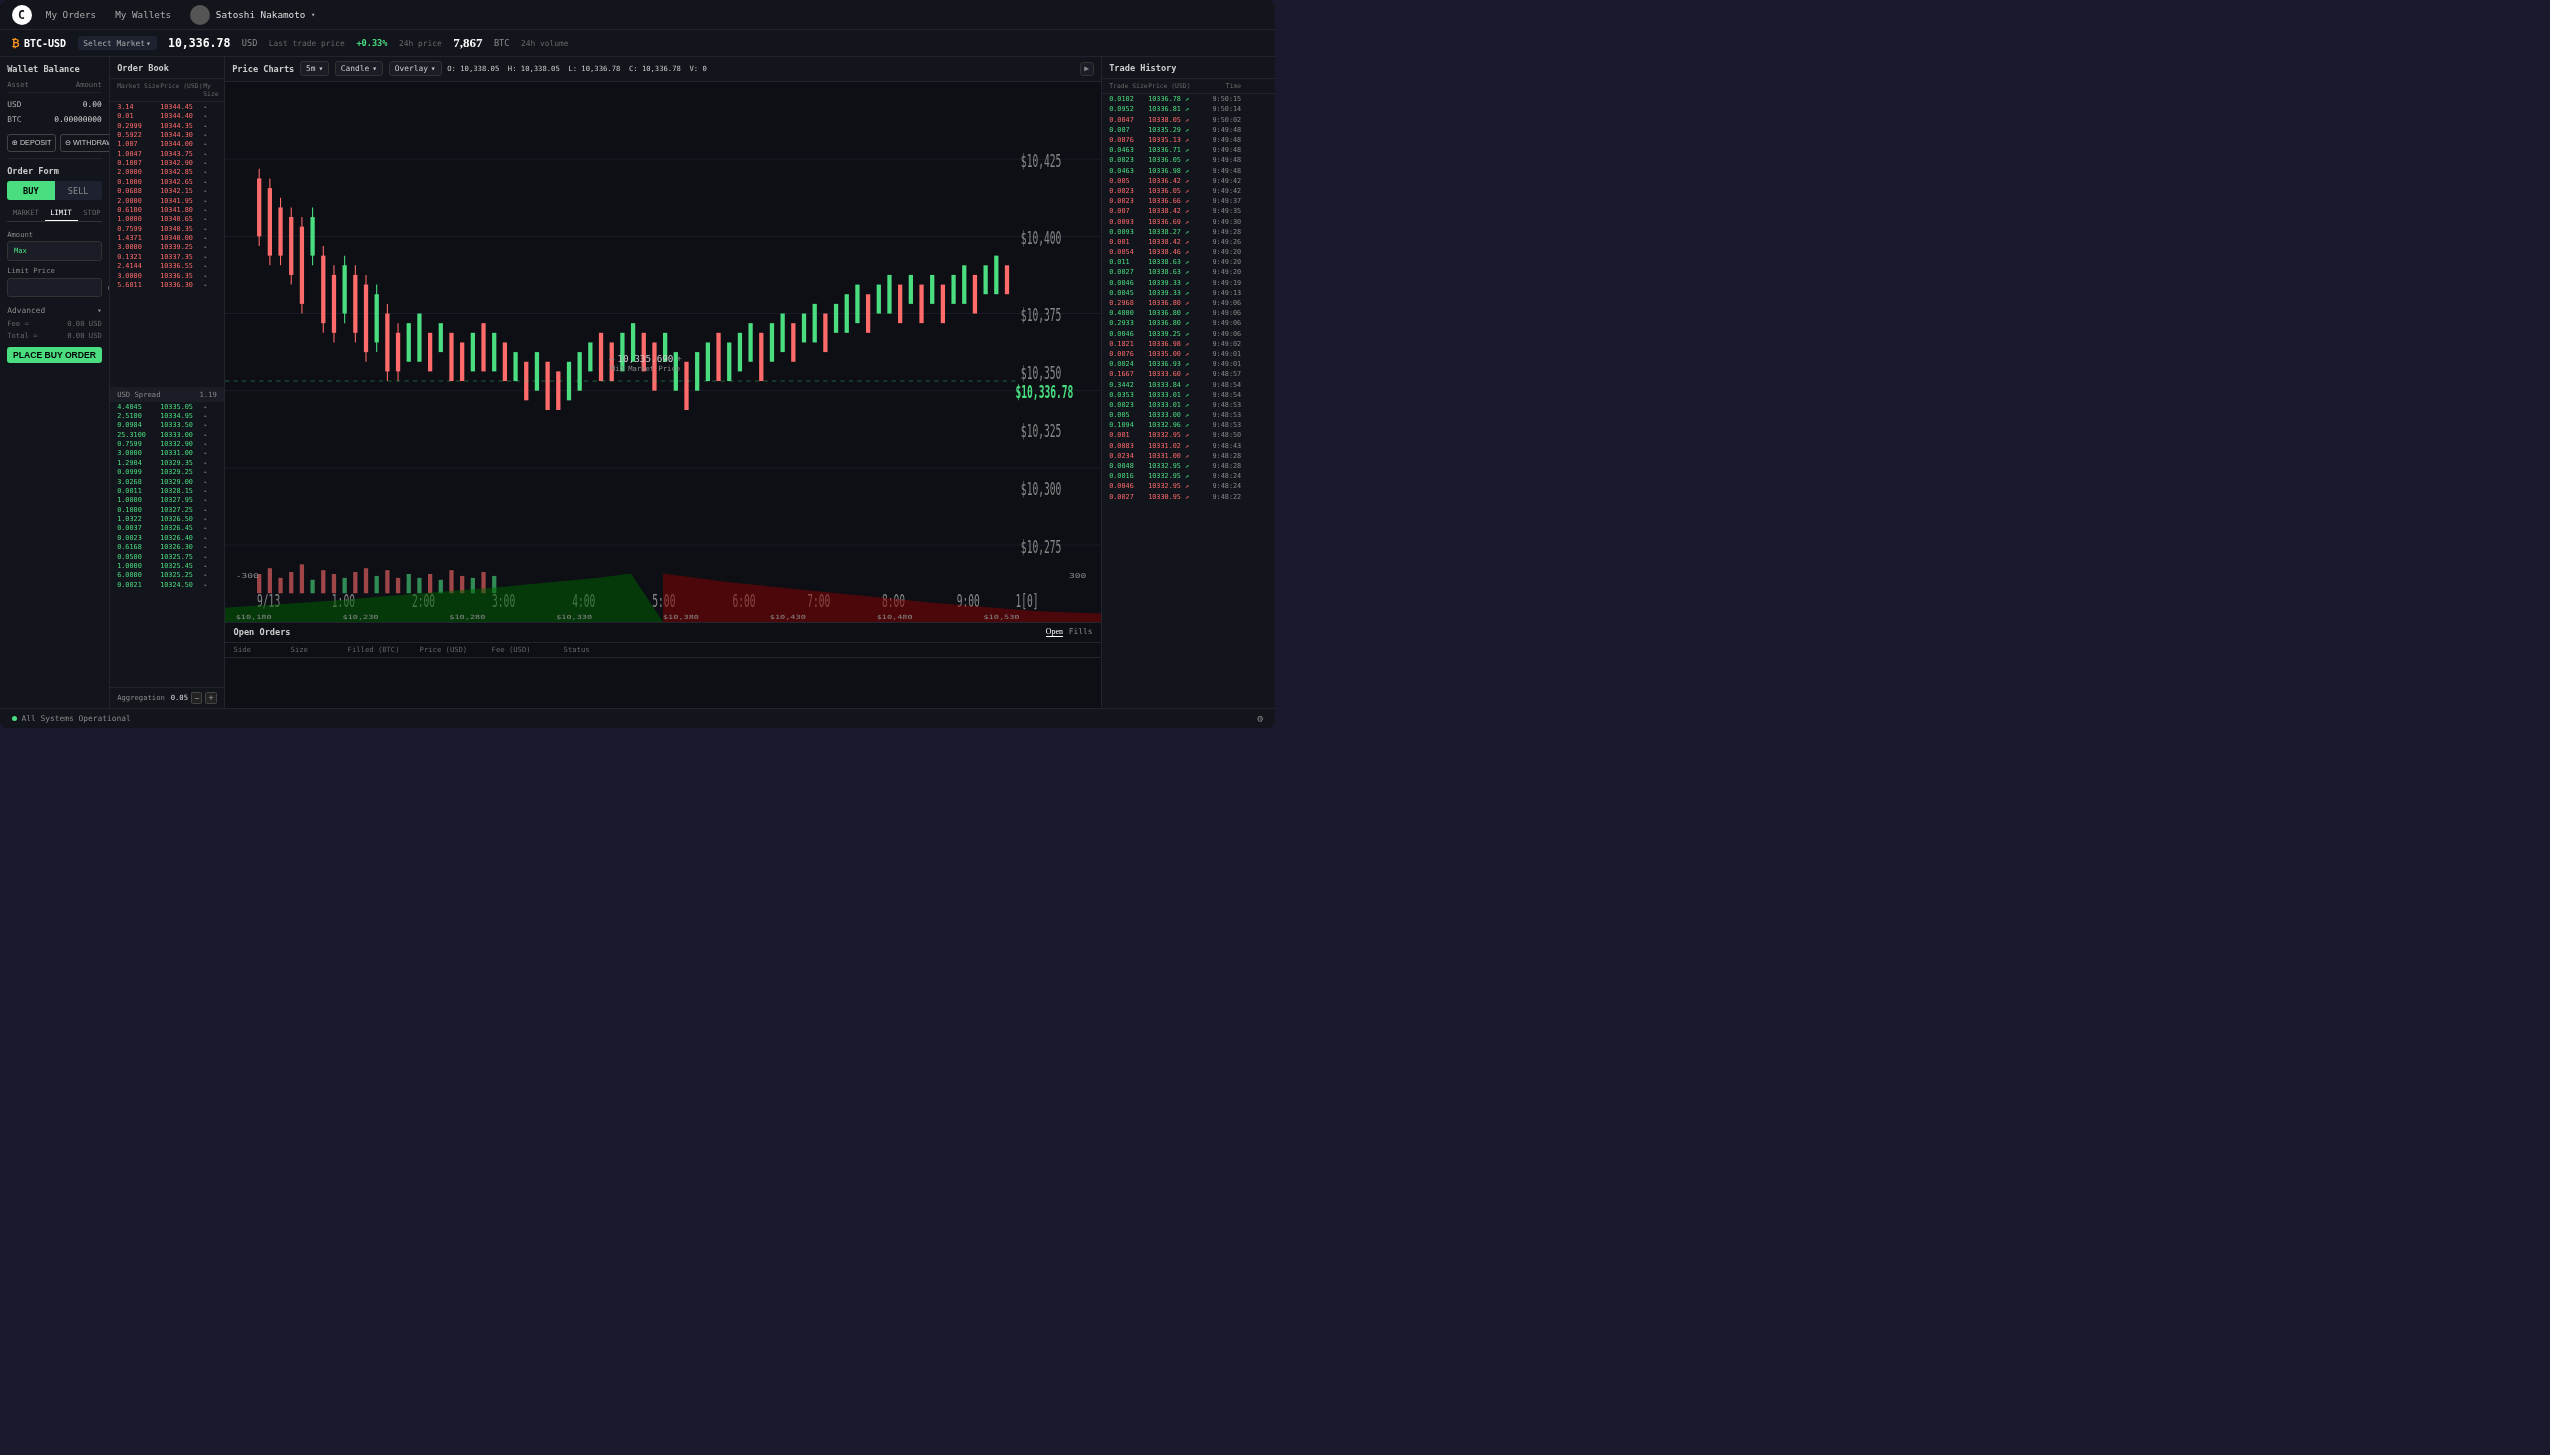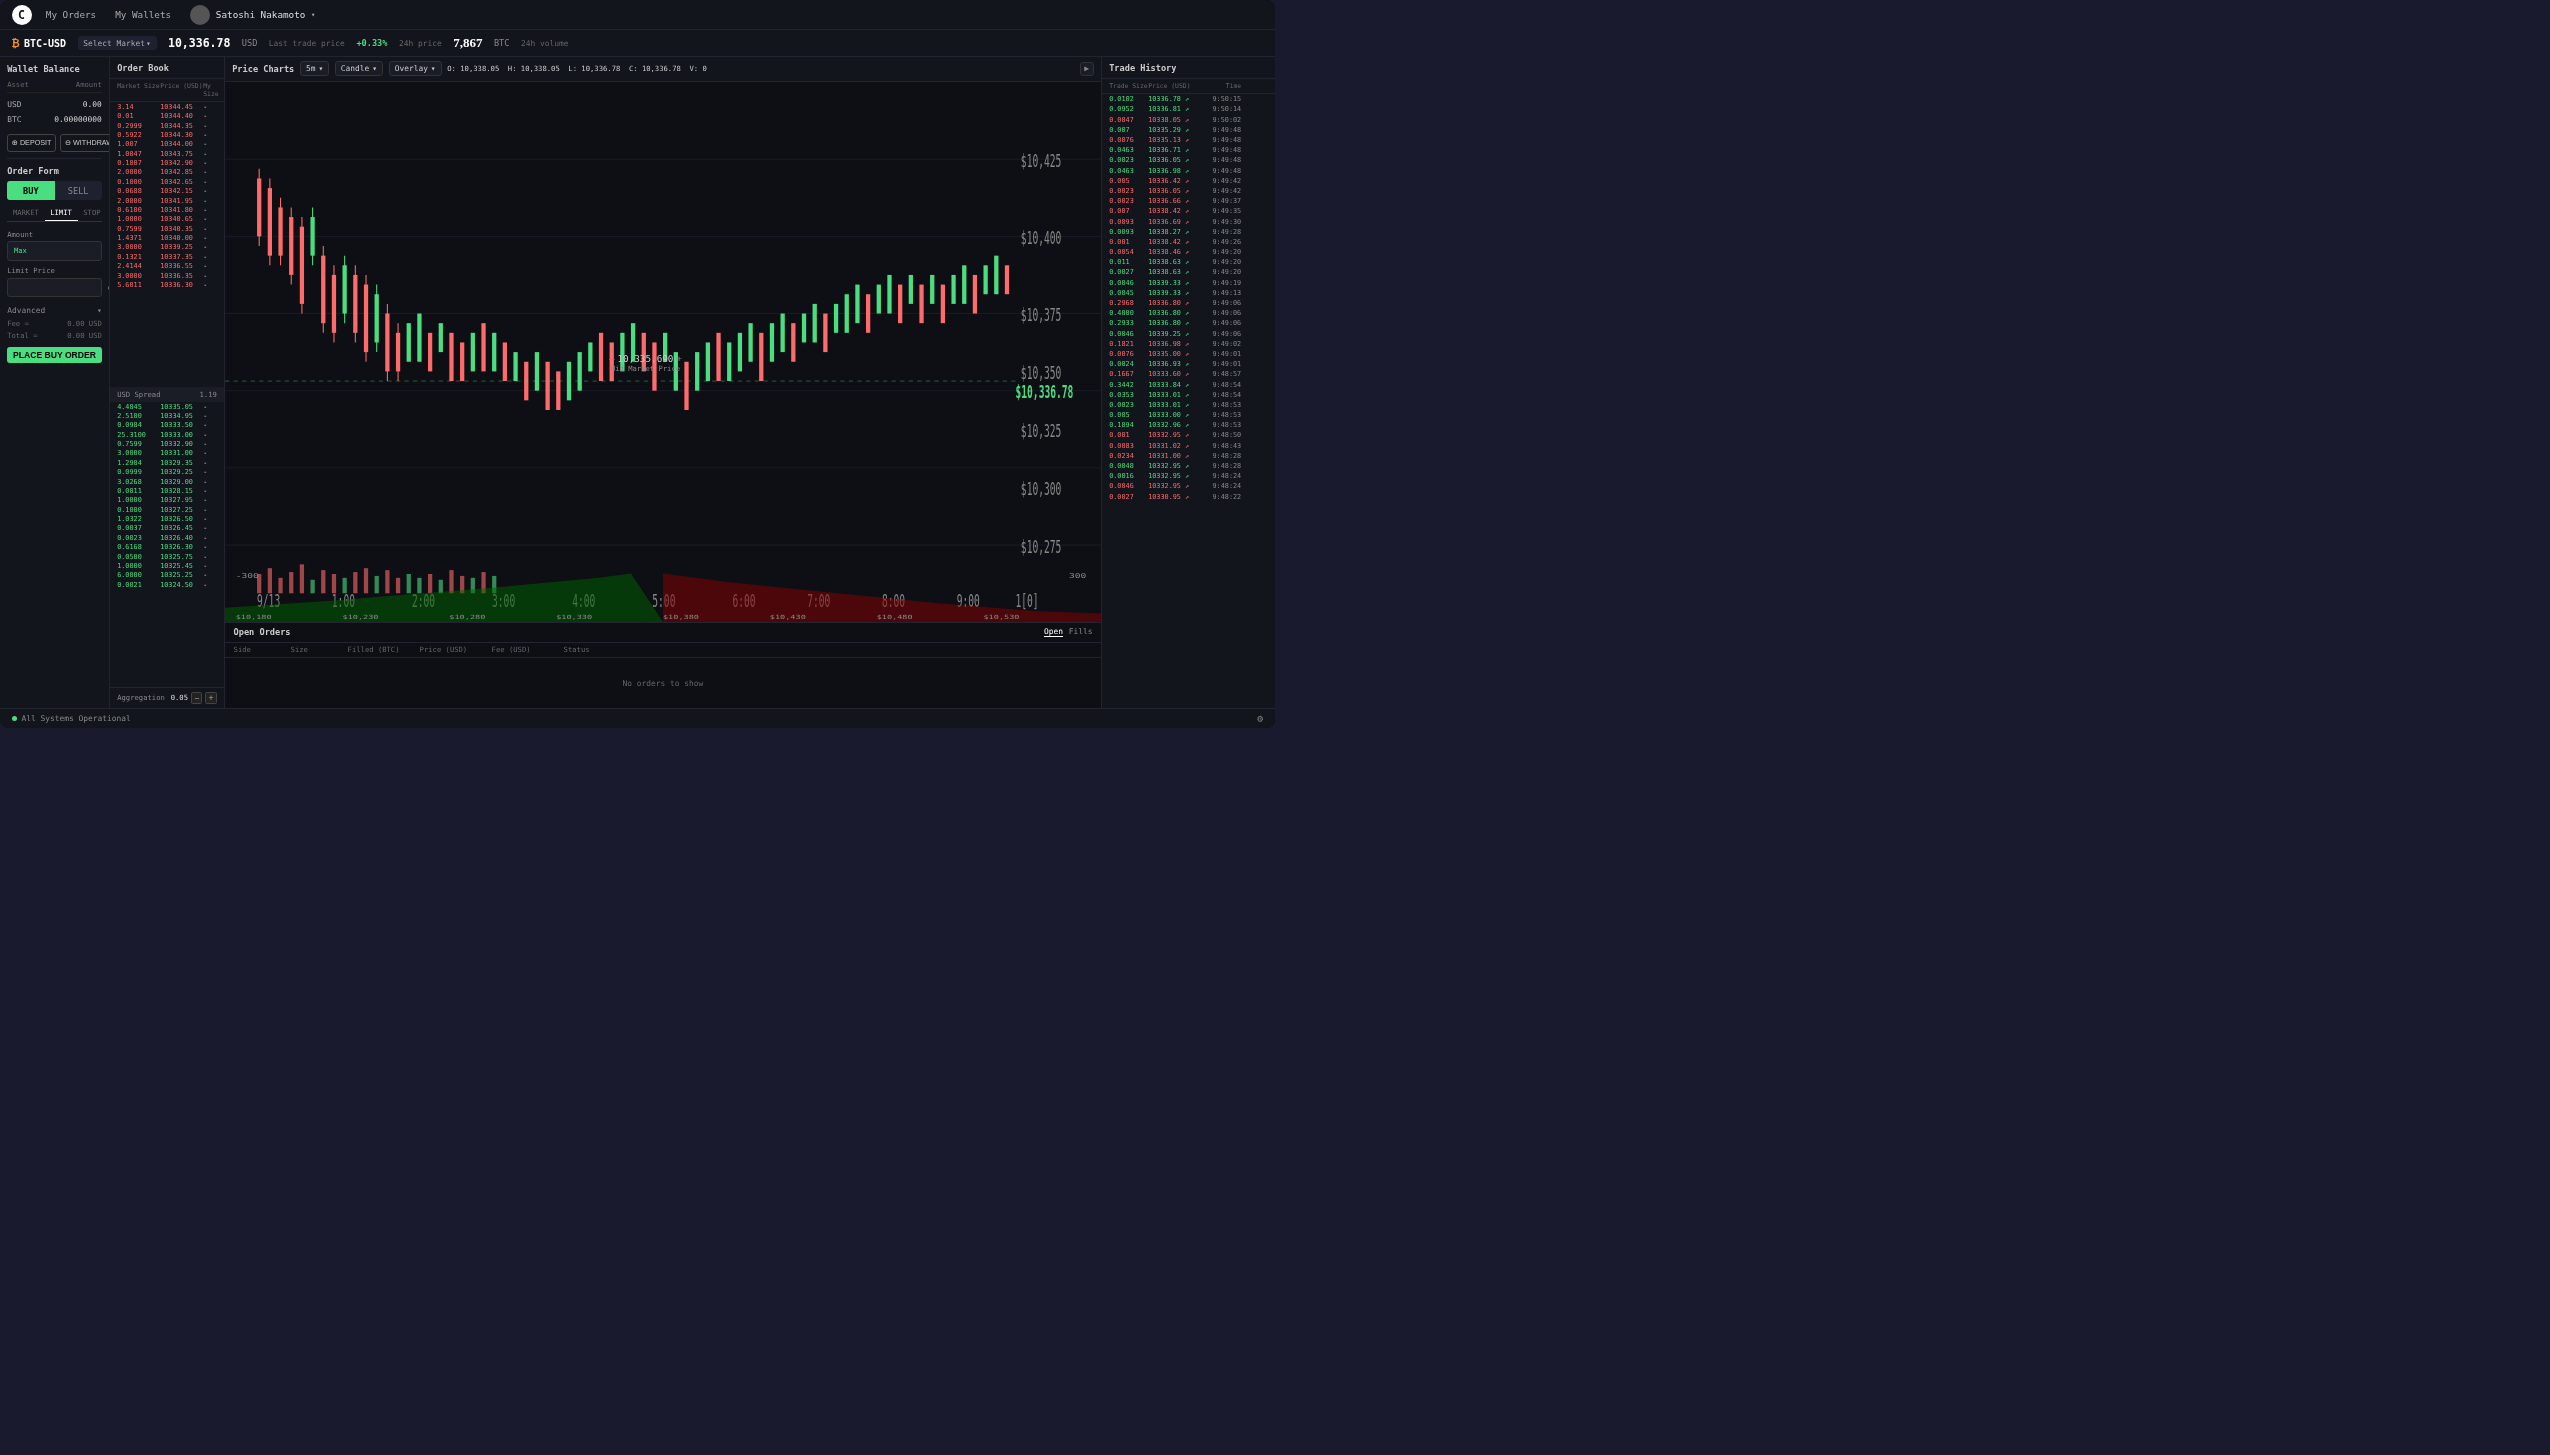--- a/index.html
+++ b/index.html
@@ -417,21 +417,21 @@
       display: flex;
       align-items: center;
       justify-content: space-between;
       padding: 4.3px 8.6px;
       border-bottom: 0.7px solid #222530;
       flex-shrink: 0;
     }
     .oo-title { font-size: 8.6px; font-weight: 600; color: #ccc; }
     .oo-tabs { display: flex; gap: 5.7px; }
     .oo-tab { font-size: 7.9px; color: #888; cursor: pointer; }
-    .oo-tab.active { color: #fff; border-bottom: 0.7px solid #fff; }
+    .oo-tab.active { color: #fff; border-bottom: 0.7px solid #fff; font-family: Liberation Serif, serif; }
     .oo-col-headers {
       display: grid;
       grid-template-columns: 57px 57px 72px 72px 72px 1fr;
       padding: 2.9px 8.6px;
       color: #666;
       font-size: 7.2px;
       border-bottom: 0.7px solid #222530;
     }
     .oo-body {
       flex: 1;
@@ -1053,23 +1053,20 @@
           </div>
         </div>
         <div class="oo-col-headers">
           <div>Side</div>
           <div>Size</div>
           <div>Filled (BTC)</div>
           <div>Price (USD)</div>
           <div>Fee (USD)</div>
           <div>Status</div>
         </div>
-        <div class="oo-body">
-          <span class="oo-empty">No orders to show</span>
-        </div>
       </div>
     </div>
 
     <div class="trade-history-panel">
       <div class="th-header">Trade History</div>
       <div class="th-col-headers">
         <div>Trade Size</div>
         <div>Price (USD)</div>
         <div>Time</div>
       </div>

